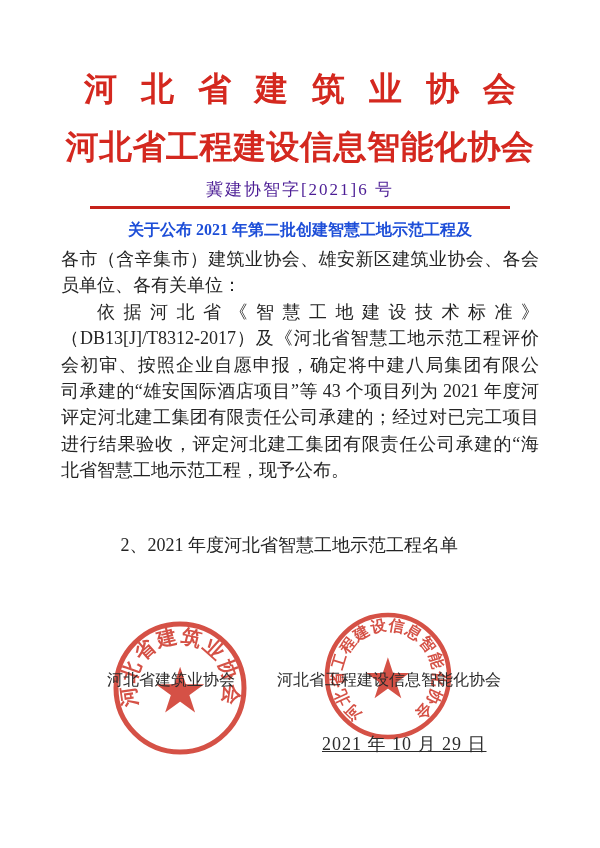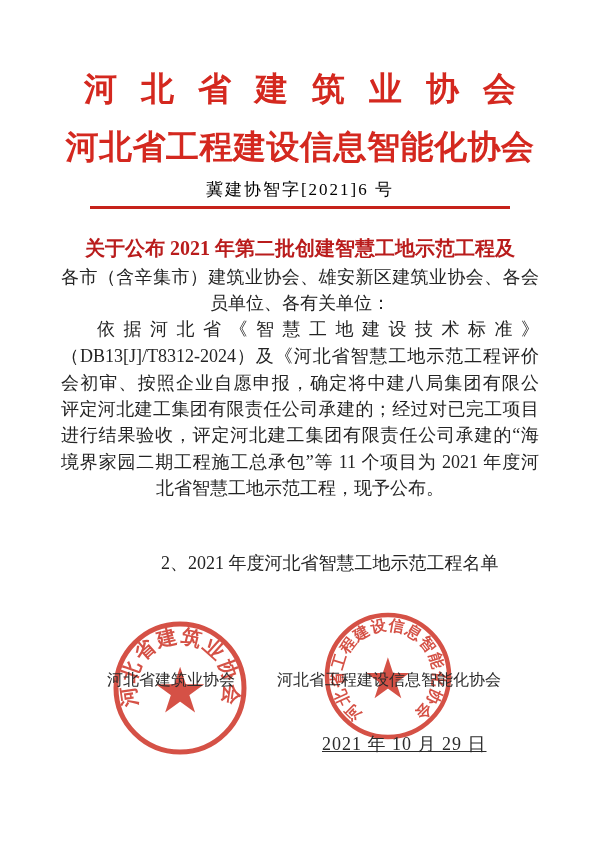--- a/index.html
+++ b/index.html
@@ -33,49 +33,49 @@
     font-size:33px;
     line-height:37px;
     letter-spacing:0.5px;
     white-space:nowrap;
   }
   .docno {
     margin-top:14px;
     text-align:center;
     font-size:17px;
     line-height:20px;
-    color:#000000;
+    color:#4c1d95;
     letter-spacing:2px;
   }
   .rule {
     width:420px; height:3px;
     margin:6px auto 0;
     background:#c6221a;
   }
   
   .doc-title {
-    margin-top:25px;
+    margin-top:7px;
     text-align:center;
     font-weight:bold;
-    font-size:20px;
+    font-size:16px;
     line-height:28px;
-    color:#b91c1c;
+    color:#1d4ed8;
   }
   
   .body-block {
     width:478px;
     margin:2px auto 0;
     font-size:18px;
     line-height:26.4px;
     color:#242424;
   }
   .bl { height:26.4px; overflow:hidden; }
   .jl { text-align:justify; text-align-last:justify; }
-  .ll { text-align:center; }
-  .ind2  { text-indent:2em;font-family:Liberation Mono, monospace; }
+  .ll { text-align:left; }
+  .ind2  { text-indent:2em; }
   .ind33 { text-indent:3.3em;margin-top:48px; }
   
   .sig {
     position:absolute;
     font-size:16px;
     line-height:20px;
     color:#2b2b2b;
     z-index:3;
     white-space:nowrap;
   }
@@ -127,25 +127,25 @@
   <div class="rule"></div>
 
   <div class="doc-title">
     <div>关于公布 2021 年第二批创建智慧工地示范工程及</div>
   </div>
 
   <div class="body-block">
     <div class="bl jl">各市（含辛集市）建筑业协会、雄安新区建筑业协会、各会</div>
     <div class="bl ll">员单位、各有关单位：</div>
     <div class="bl jl ind2">依据河北省《智慧工地建设技术标准》</div>
-    <div class="bl jl">（DB13[J]/T8312-2024）及《河北省智慧工地示范工程评价</div>
+    <div class="bl jl">（DB13[J]/T8312-2017）及《河北省智慧工地示范工程评价</div>
     <div class="bl jl">会初审、按照企业自愿申报，确定将中建八局集团有限公</div>
+    <div class="bl jl">司承建的“雄安国际酒店项目”等 43 个项目列为 2021 年度河</div>
     <div class="bl jl">评定河北建工集团有限责任公司承建的；经过对已完工项目</div>
     <div class="bl jl">进行结果验收，评定河北建工集团有限责任公司承建的“海</div>
-    <div class="bl jl">境界家园二期工程施工总承包”等 11 个项目为 2021 年度河</div>
     <div class="bl ll">北省智慧工地示范工程，现予公布。</div>
     <div class="bl ll ind33">2、2021 年度河北省智慧工地示范工程名单</div>
   </div>
 
   <svg class="seal seal-left" width="150" height="150" viewBox="0 0 150 150">
     <defs>
       <path id="arcL" d="M 32.7 90.4 A 45 45 0 1 1 117.3 90.4" fill="none"></path>
     </defs>
     <circle cx="75" cy="75" r="64" fill="none" stroke="#cf382b" stroke-width="5"></circle>
     <text x="75" y="78" font-size="56" fill="#cf382b" text-anchor="middle" dominant-baseline="central">★</text>

